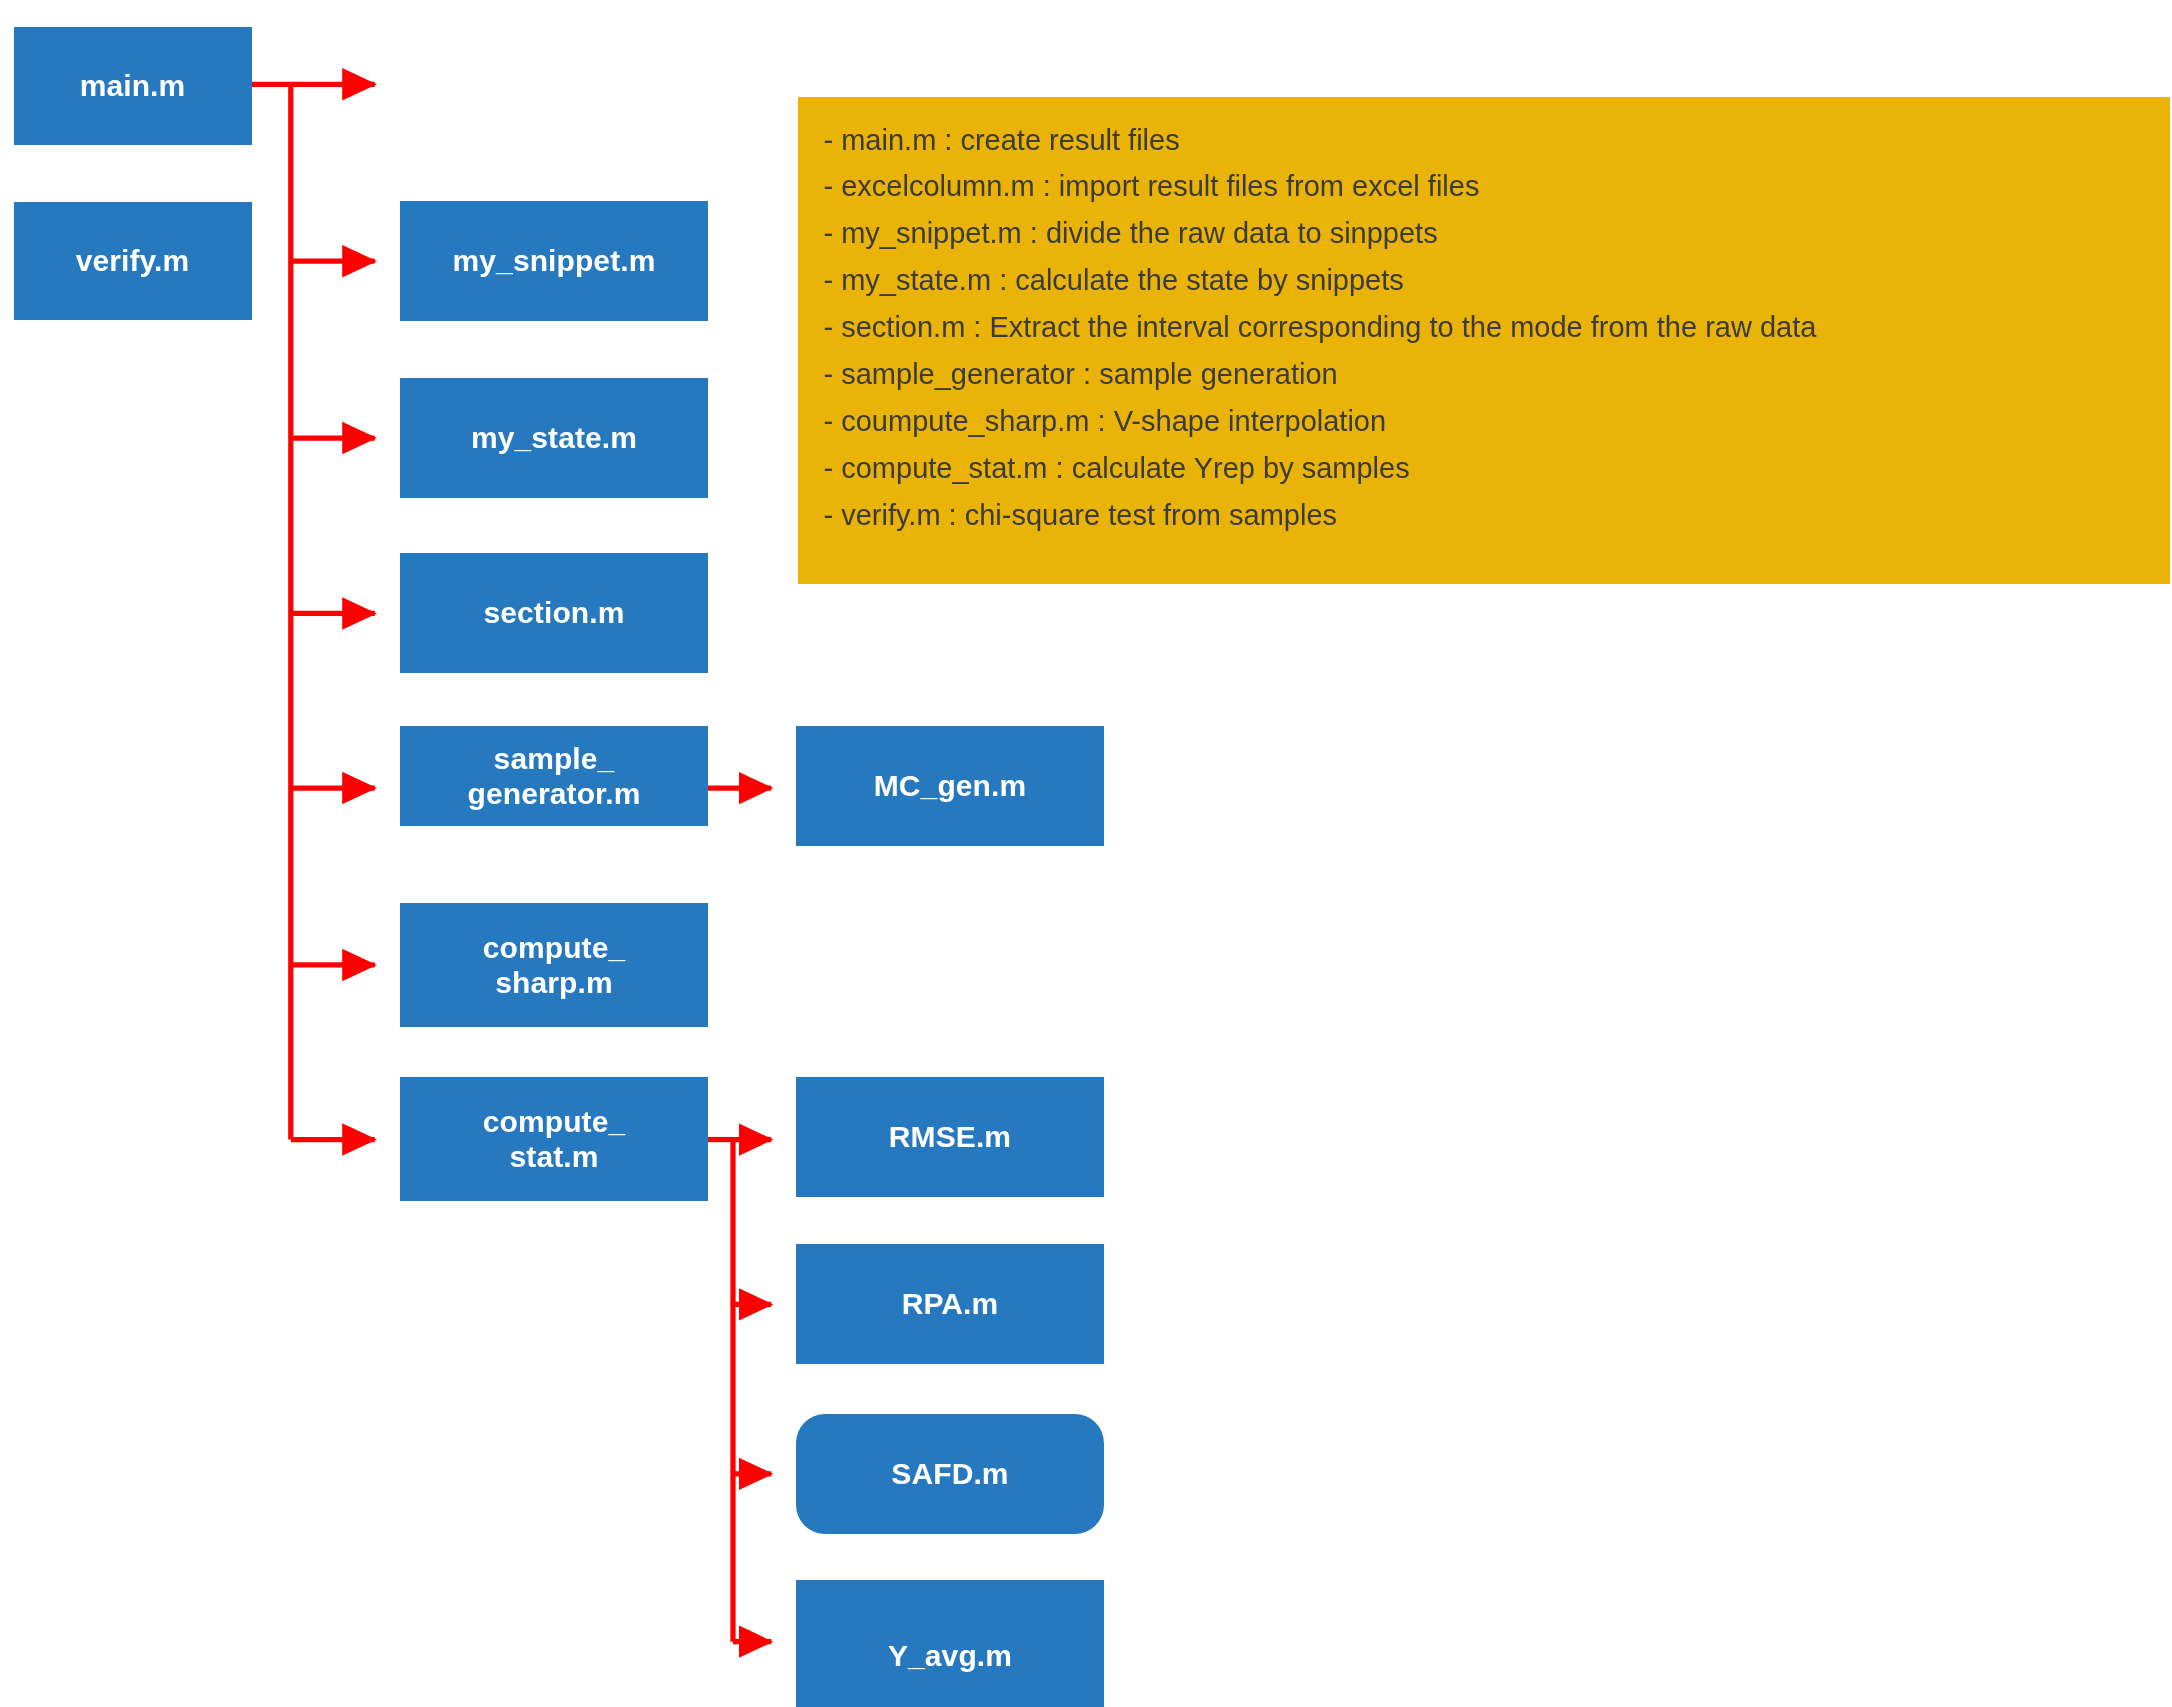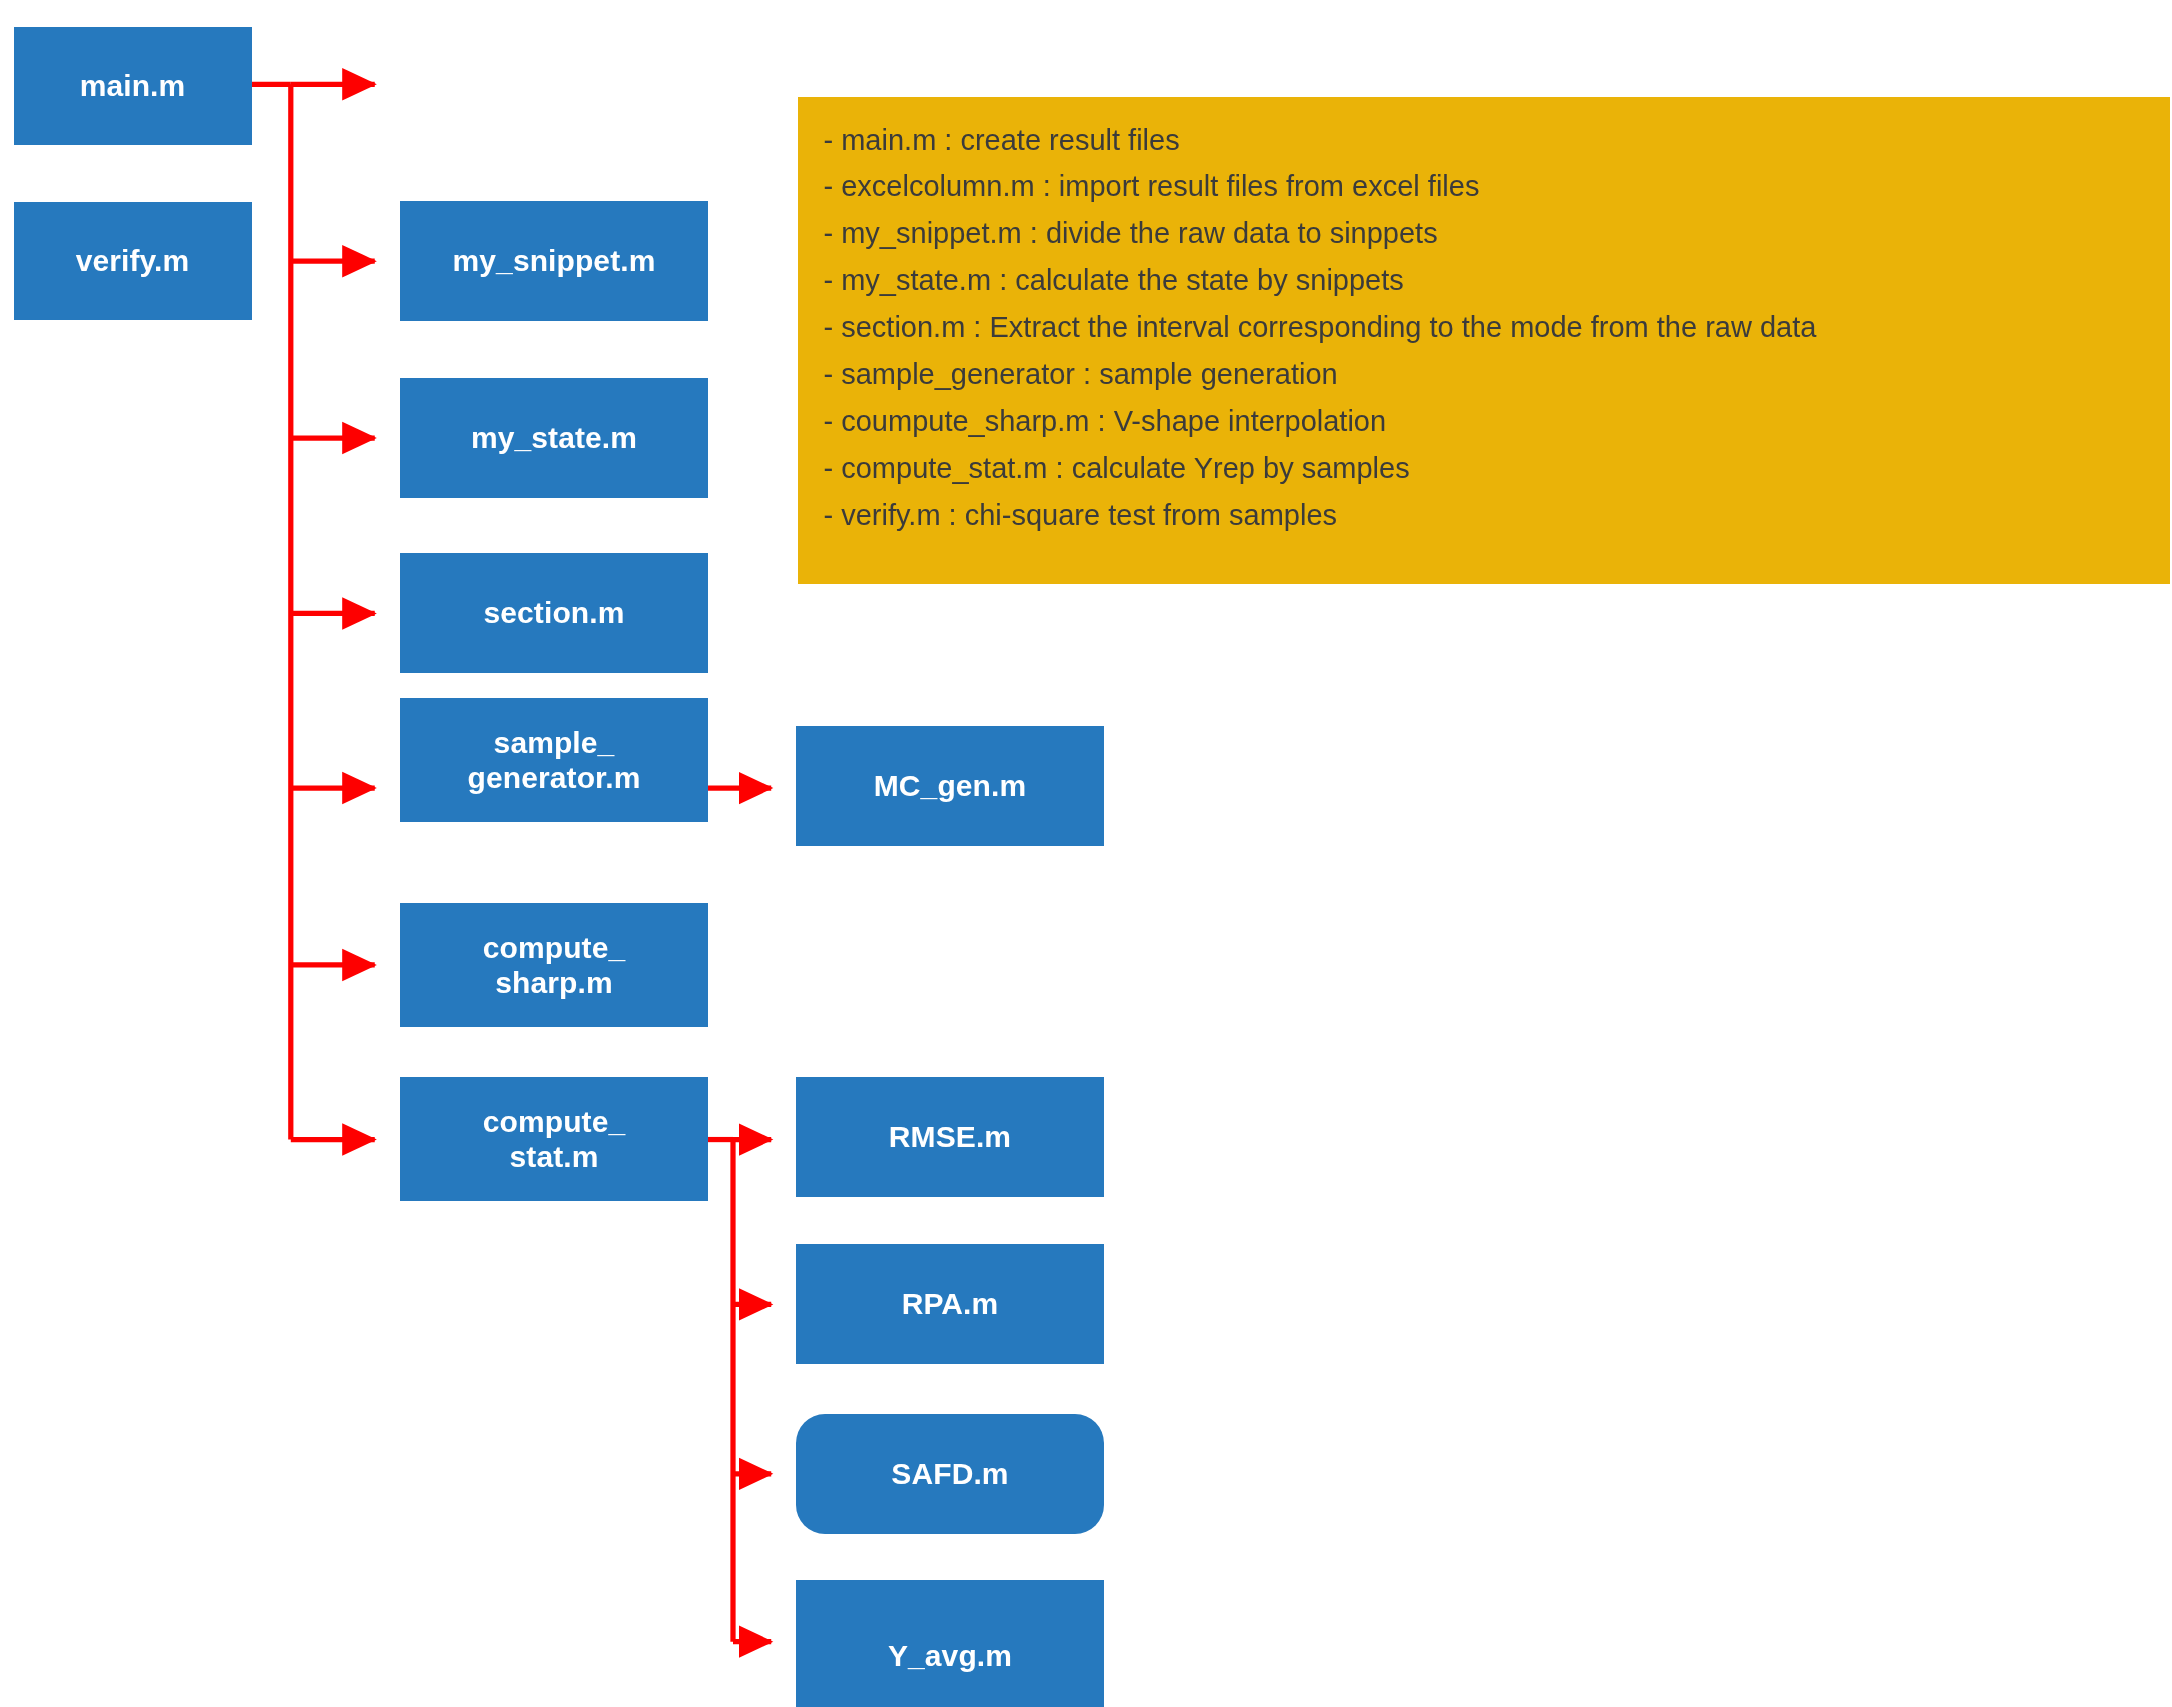--- a/index.html
+++ b/index.html
@@ -96,21 +96,21 @@
       <path d="M978,1966 L1029,1966"></path>
       <path d="M978,2190 L1029,2190"></path>
     </g>
   </svg>
 
   <div class="node" style="left:13.5px;  top:27px;   width:238px; height:118px;">main.m</div>
   <div class="node" style="left:13.5px;  top:202px;  width:238px; height:118px;">verify.m</div>
   <div class="node" style="left:400px; top:378px;  width:308px; height:120px;">my_state.m</div>
   <div class="node" style="left:400px; top:201px;  width:308px; height:120px;">my_snippet.m</div>
   <div class="node" style="left:400px; top:553px;  width:308px; height:120px;">section.m</div>
-  <div class="node" style="left:400px; top:698px;  width:308px; height:124px;">sample_
+  <div class="node" style="left:400px; top:726px;  width:308px; height:100px;">sample_
 generator.m</div>
   <div class="node" style="left:796px;top:726px;  width:308px; height:120px;">MC_gen.m</div>
   <div class="node" style="left:400px; top:903px; width:308px; height:124px;">compute_
 sharp.m</div>
   <div class="node" style="left:400px; top:1077px; width:308px; height:124px;">compute_
 stat.m</div>
   <div class="node" style="left:796px;top:1077px; width:308px; height:120px;">RMSE.m</div>
   <div class="node" style="left:796px;top:1244px; width:308px; height:120px;">RPA.m</div>
   <div class="node" style="left:796px;top:1414px; width:308px; height:120px;border-radius:29px;">SAFD.m</div>
   <div class="node" style="left:796px;top:1580px; width:308px; height:152px;">Y_avg.m</div>

